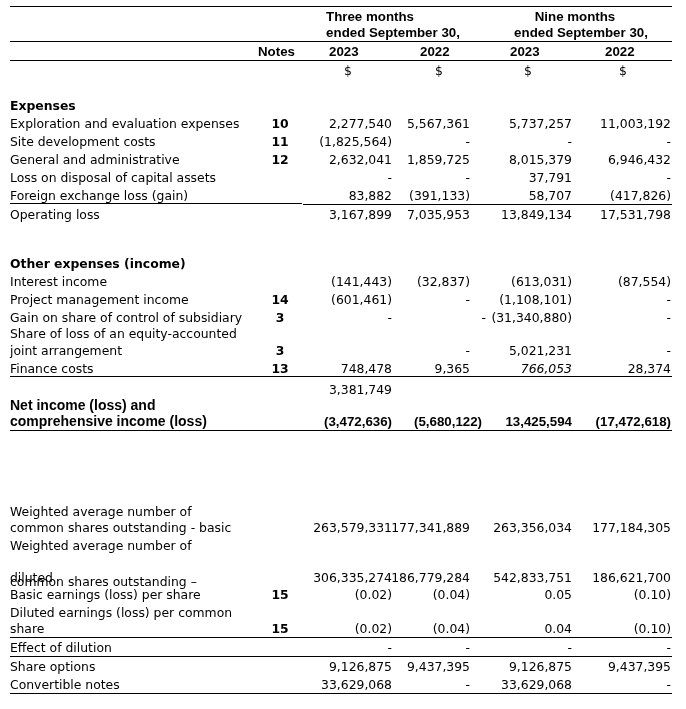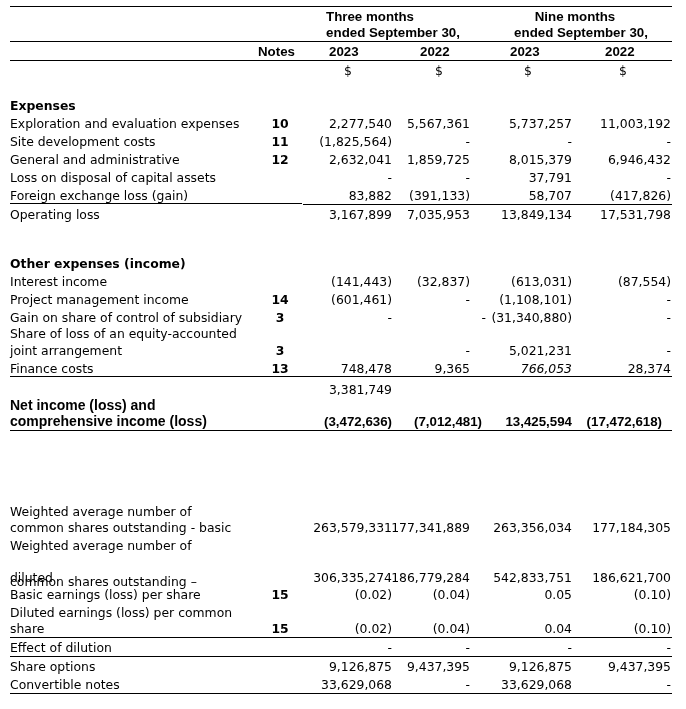--- a/index.html
+++ b/index.html
@@ -132,23 +132,23 @@
   <div class="abs c2" style="top:361px;">9,365</div>
   <div class="abs c3" style="top:361px;font-style:italic;">766,053</div>
   <div class="abs c4" style="top:361px;">28,374</div>
 </div>
 <div class="rule" style="left:10px; width:662px; top:376px;"></div>
 
 <div>
   <div class="abs lbl netlbl" style="top:398px;">Net income (loss) and</div>
   <div class="abs lbl netlbl" style="top:414px;">comprehensive income (loss)</div>
   <div class="abs netval" style="top:414px; right:294px; text-align:right;">(3,472,636)</div>
-  <div class="abs netval" style="top:414px; right:204px; text-align:right;">(7,012,481)</div>
+  <div class="abs netval" style="top:414px; right:204px; text-align:right;">(5,680,122)</div>
   <div class="abs netval" style="top:414px; right:114px; ">13,425,594</div>
-  <div class="abs netval" style="top:414px; right:24px; text-align:center;">(17,472,618)</div>
+  <div class="abs netval" style="top:414px; right:15px; text-align:center;">(17,472,618)</div>
 </div>
 <div class="rule" style="left:10px; width:662px; top:430px;"></div>
 
 <div>
   <div class="abs lbl" style="top:504px;">Weighted average number of</div>
   <div class="abs lbl" style="top:520px;">common shares outstanding - basic</div>
   <div class="abs c1" style="top:520px;">263,579,331</div>
   <div class="abs c2" style="top:520px;">177,341,889</div>
   <div class="abs c3" style="top:520px;">263,356,034</div>
   <div class="abs c4" style="top:520px;">177,184,305</div>

